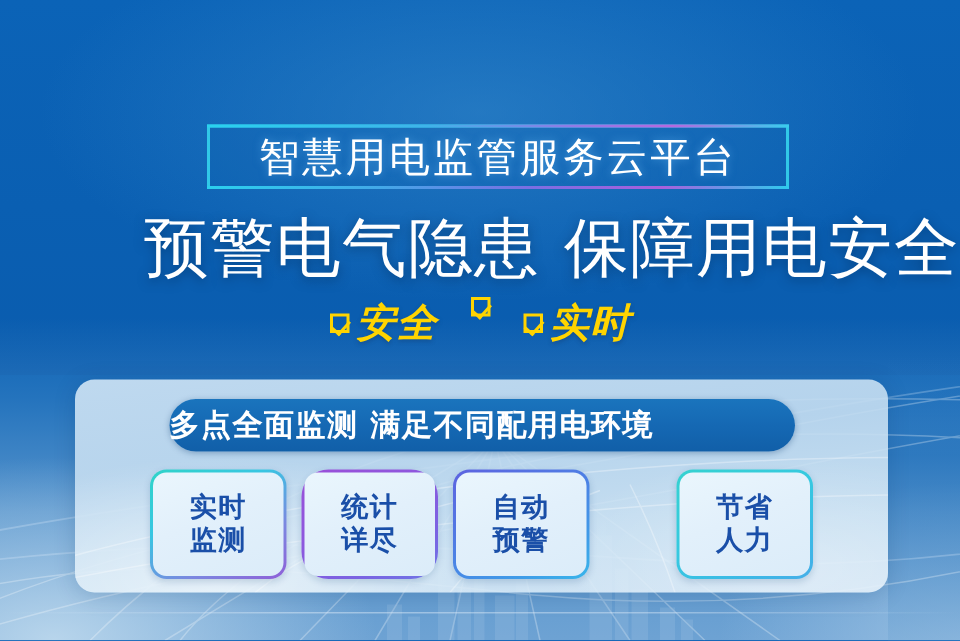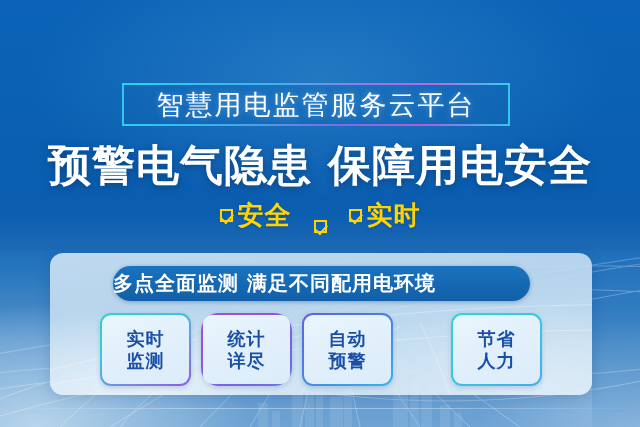--- a/index.html
+++ b/index.html
@@ -42,53 +42,54 @@
   }
   .bg-hline{
     position:absolute; left:0; right:0; bottom:18px; height:1px;
     background:linear-gradient(90deg, rgba(255,255,255,0) 0%, rgba(220,235,248,.5) 30%, rgba(220,235,248,.45) 70%, rgba(255,255,255,0) 100%);
   }
   .bg-net{ position:absolute; left:0; right:0; bottom:0; height:230px; opacity:.62; }
   .bg-city{ position:absolute; left:0; right:0; bottom:0; height:120px; opacity:.5; }
 
   
   .title-chip{
-    position:absolute; left:122px; top:83px; width:388px; height:43px;
+    position:absolute; left:138px; top:83px; width:388px; height:43px;
     border:2px solid #31c8e8;
     background:rgba(12,92,172,.18);
     display:flex; align-items:center; justify-content:center;
   }
   .title-chip::before{
     content:""; position:absolute; left:-2px; right:-2px; top:-2px; height:2px;
     background:linear-gradient(90deg,#29d2ef 0%,#3fb3ea 38%,#8f7ce6 62%,#b668e0 80%,#39cdee 100%);
   }
   .title-chip::after{
     content:""; position:absolute; left:-2px; right:-2px; bottom:-2px; height:2px;
     background:linear-gradient(90deg,#2bd0ee 0%,#43a8e8 30%,#7a6fe2 55%,#a95fdc 78%,#2ecbee 100%);
   }
   .title-chip .t{
     font-size:27px; color:#ffffff; letter-spacing:2px; font-weight:400;
     white-space:nowrap; text-shadow:0 0 6px rgba(120,200,255,.5);
   }
 
   
   .headline{
     position:absolute; left:0; right:0; top:137px;
-    text-align:center; color:#ffffff;
-    font-size:43px; font-weight:bold; letter-spacing:1px;
+    text-align:right; color:#ffffff;
+    font-size:43px; font-weight:normal; letter-spacing:1px;
     white-space:nowrap;
     text-shadow:0 2px 7px rgba(3,45,92,.55);
   }
   .headline .gap{ display:inline-block; width:16px; }
 
   
   .checkrow{
     position:absolute; left:0; right:0; top:198px;
-    display:flex; align-items:flex-end; justify-content:center; gap:22px;
+    display:flex; align-items:flex-start; justify-content:center; gap:22px;
     white-space:nowrap;
+    font-style:italic;
   }
   .checkitem{ display:flex; align-items:center; gap:5px; }
   .cbox{
     width:13px; height:13px; border:2px solid #ffd400; position:relative;
     flex:0 0 auto;
   }
   .cbox::after{
     content:""; position:absolute; left:1px; top:0px; width:6px; height:10px;
     border:solid #ffd400; border-width:0 2px 2px 0; transform:rotate(42deg);
   }

